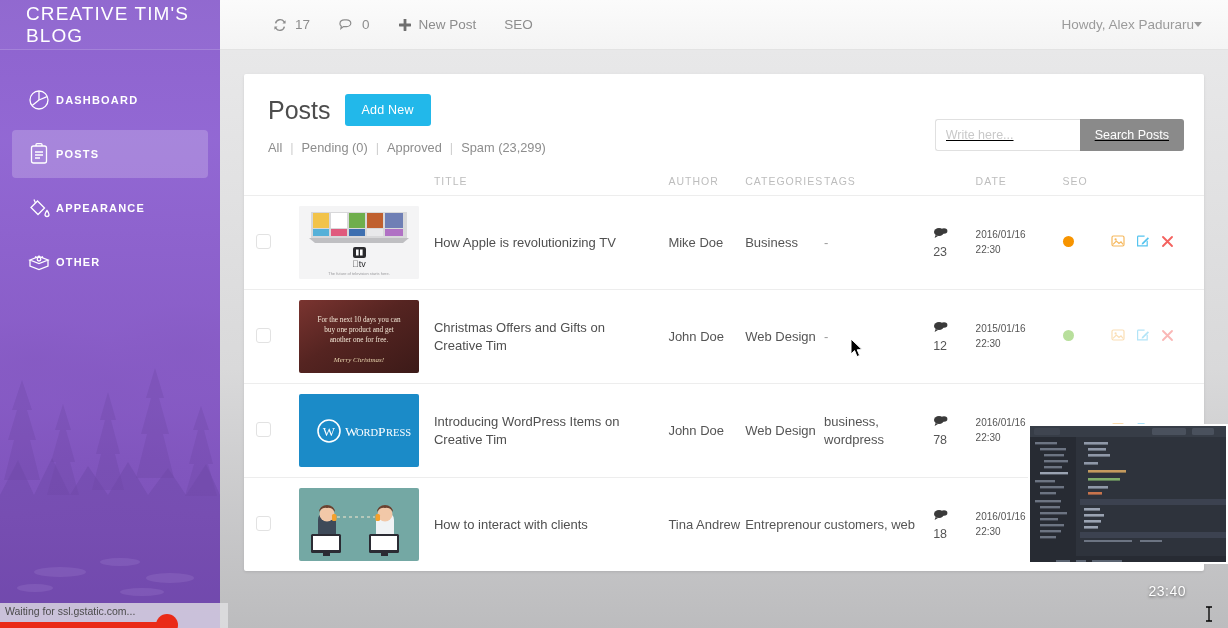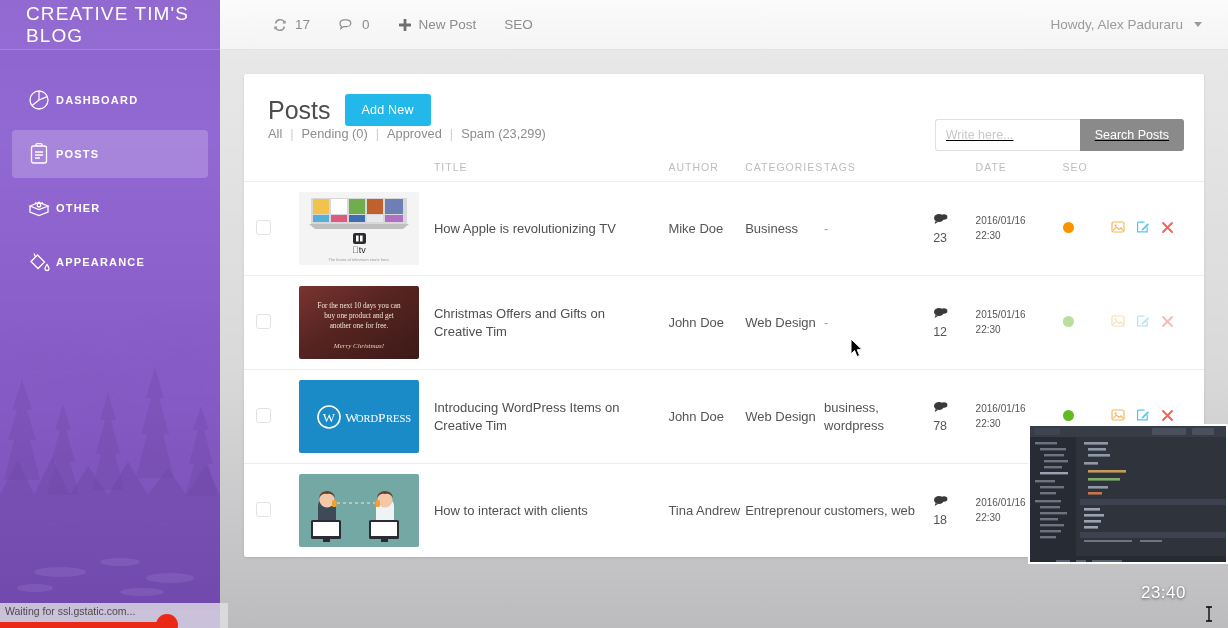--- a/index.html
+++ b/index.html
@@ -75,21 +75,21 @@
   }
   .tb-left { display: flex; align-items: center; gap: 0px; padding-left: 38px; }
   .tb-item {
     display: flex; align-items: center; gap: 7px;
     color: #8d8d8d; font-size: 13.5px; cursor: pointer;
     padding: 4px 14px; height: 50px;
   }
   .tb-item svg { display:block; }
   .tb-right {
     margin-left: auto; padding-right: 26px; color: #9b9b9b; font-size: 13.5px;
-    display: flex; align-items: center; gap: 11px; cursor: pointer;
+    display: flex; align-items: center; gap: 0; cursor: pointer;
   }
   .caret { width:0;height:0;border-left:4px solid transparent;border-right:4px solid transparent;border-top:5px solid #9b9b9b; }
 
   
   .main {
     position: absolute; left: 220px; top: 50px; width: 1008px; height: 578px;
     background: linear-gradient(180deg,#e8e8e9 0%, #d9d9da 55%, #bcbcbe 100%);
     overflow: hidden;
   }
   .card {
@@ -99,21 +99,21 @@
     overflow: hidden;
   }
   .card-head { padding: 20px 24px 0 24px; position: relative; }
   .title-row { display: flex; align-items: center; gap: 14px; }
   .page-title { font-size: 25px; color: #4d4d4d; font-weight: 400; }
   .btn-add {
     background: #22b8ea; color: #fff; border: none; border-radius: 3px;
     font-size: 12.5px; padding: 9px 17px; cursor: pointer; font-weight: 400;
     letter-spacing: .2px;
   }
-  .filters { display: flex; align-items: center; gap: 0; font-size: 12.8px; color: #8d8d8d; }
+  .filters { margin-top: 14px; display: flex; align-items: center; gap: 0; font-size: 12.8px; color: #8d8d8d; }
   .filters a { color: #8d8d8d; text-decoration: none; cursor: pointer; }
   .fsep { color: #cfcfcf; margin: 0 8px; }
 
   .searchbox { position: absolute; right: 20px; top: 45px; display: flex; text-decoration: underline; }
   .search-input {
     width: 145px; height: 32px; border: 1px solid #e0e0e0; border-right: none;
     border-radius: 3px 0 0 3px; padding: 0 10px; font-size: 12.5px;
     color: #6d6d6d; outline: none; font-family: "Liberation Sans", sans-serif;
     background: #fff;
   }
@@ -164,21 +164,21 @@
   .row-dim .dot, .row-dim .act { opacity: 0.45; }
 
   
   .pip {
     position: absolute; right: 0px; top: 424px; width: 200px; height: 140px;
     border: 2px solid #ffffff; background: #2c313a; z-index: 30; overflow: hidden;
   }
   .pip svg { display:block; }
   .timecode {
     position: absolute; right: 42px; top: 583px; z-index: 31;
-    color: #ffffff; font-size: 17px; letter-spacing: .5px;
+    color: #ffffff; font-size: 14px; letter-spacing: .5px;
     text-shadow: 0 1px 3px rgba(0,0,0,.55);
   }
   .cursor-arrow { position: absolute; left: 630px; top: 288px; z-index: 25; }
   .cursor-beam { position: absolute; right: 14px; top: 606px; z-index: 45; }
 </style>
 </head>
 <body>
 
 <div id="app">
 
@@ -226,38 +226,38 @@
             <path d="M9 4 V2.6 a1 1 0 0 1 1-1 h4 a1 1 0 0 1 1 1 V4"></path>
             <path d="M8 10 H16 M8 13 H16 M8 16 H13"></path>
           </svg>
         </span>
         <span class="nav-label">POSTS</span>
       </div>
 
       <div class="nav-item">
         <span class="nav-icon">
           <svg width="24" height="24" viewBox="0 0 24 24" fill="none" stroke="#ffffff" stroke-width="1.3">
+            <path d="M4 11.5 L10.5 5 L17.5 12 L11 18.5 z"></path>
+            <path d="M8.5 7 L7 3.5"></path>
+            <path d="M20 14.5 c0 0 2 2.6 2 4 a2 2 0 0 1 -4 0 c0 -1.4 2 -4 2 -4 z"></path>
+          </svg>
+        </span>
+        <span class="nav-label">APPEARANCE</span>
+      </div>
+
+      <div class="nav-item">
+        <span class="nav-icon">
+          <svg width="24" height="24" viewBox="0 0 24 24" fill="none" stroke="#ffffff" stroke-width="1.3">
             <path d="M3 10 L12 6.5 L21 10 L12 13.5 z"></path>
             <path d="M3 10 V16 L12 19.5 L21 16 V10"></path>
             <circle cx="12" cy="9.2" r="1.8"></circle>
             <path d="M9.6 7.6 L8 6.6 M14.4 7.6 L16 6.6 M12 7 L12 5.4"></path>
           </svg>
         </span>
         <span class="nav-label">OTHER</span>
-      </div>
-
-      <div class="nav-item">
-        <span class="nav-icon">
-          <svg width="24" height="24" viewBox="0 0 24 24" fill="none" stroke="#ffffff" stroke-width="1.3">
-            <path d="M4 11.5 L10.5 5 L17.5 12 L11 18.5 z"></path>
-            <path d="M8.5 7 L7 3.5"></path>
-            <path d="M20 14.5 c0 0 2 2.6 2 4 a2 2 0 0 1 -4 0 c0 -1.4 2 -4 2 -4 z"></path>
-          </svg>
-        </span>
-        <span class="nav-label">APPEARANCE</span>
       </div>
 
     </nav>
   </aside>
 
   <header class="topbar">
     <div class="tb-left">
 
       <div class="tb-item">
         <span>

